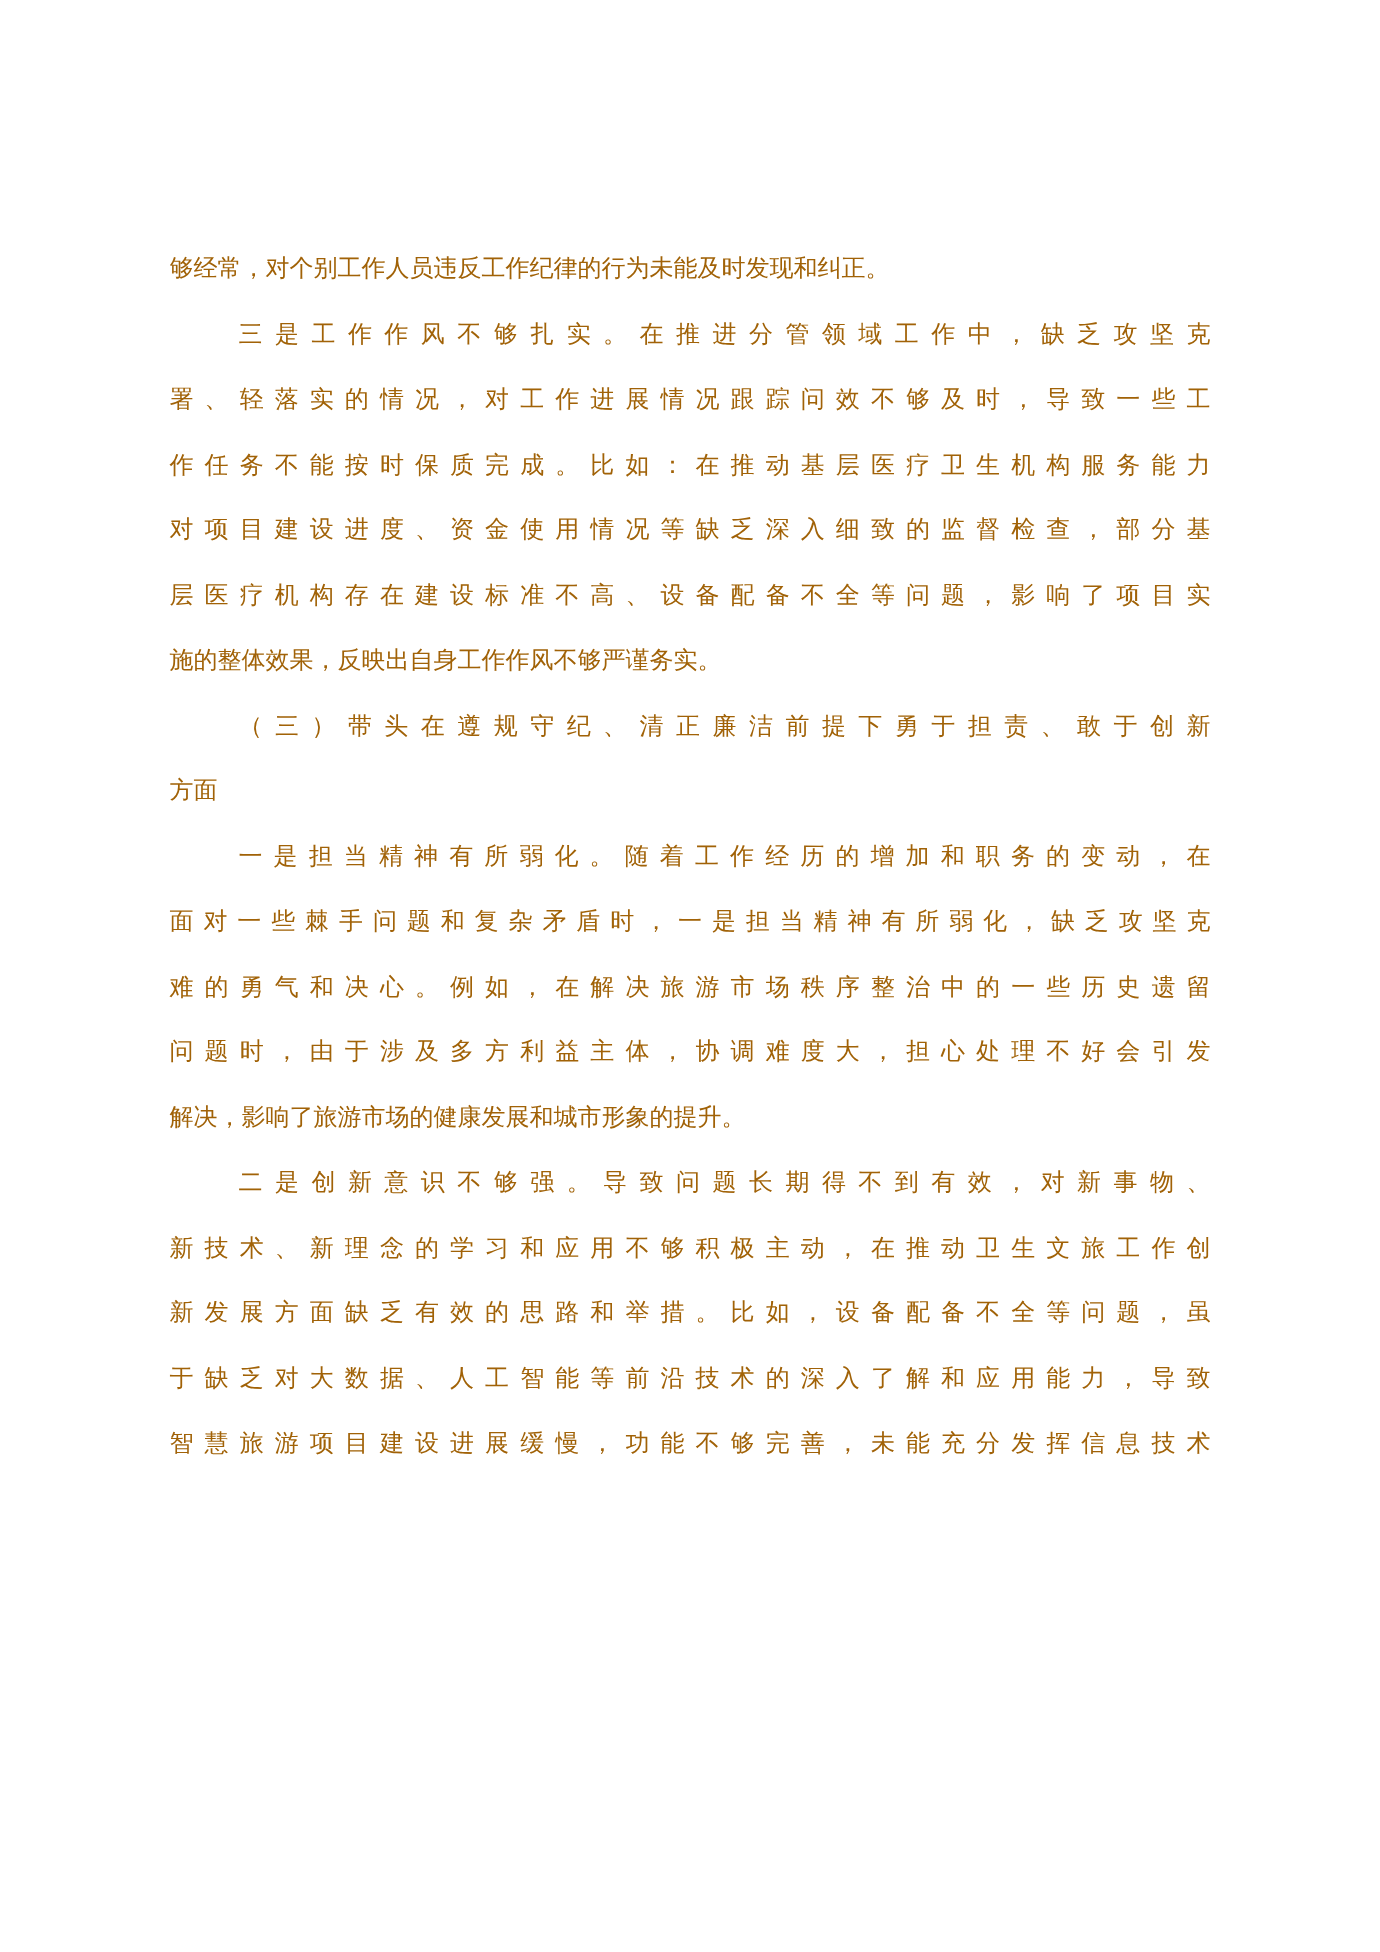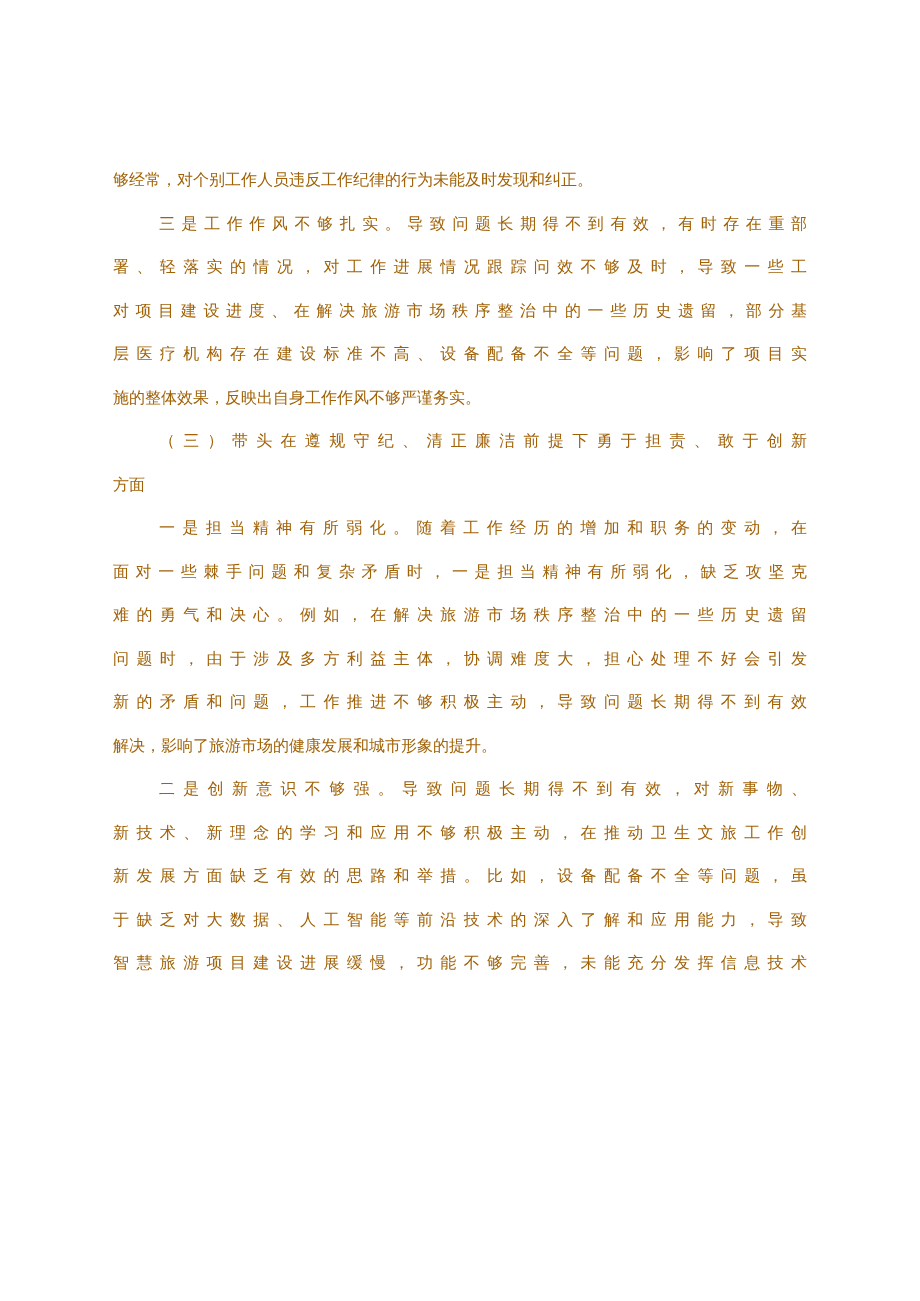--- a/index.html
+++ b/index.html
@@ -47,32 +47,32 @@
     
     font-weight: normal;
   }
 </style>
 </head>
 <body>
 
 <div class="page">
   <div class="text-block">
       <div class="line">够经常，对个别工作人员违反工作纪律的行为未能及时发现和纠正。</div>
-      <div class="line indent justify">三是工作作风不够扎实。导致问题长期得不到有效，有时存在重部</div>
+      <div class="line indent justify">三是工作作风不够扎实。在推进分管领域工作中，缺乏攻坚克</div>
       <div class="line justify">署、轻落实的情况，对工作进展情况跟踪问效不够及时，导致一些工</div>
-      <div class="line justify">对项目建设进度、在解决旅游市场秩序整治中的一些历史遗留，部分基</div>
+      <div class="line justify">作任务不能按时保质完成。比如：在推动基层医疗卫生机构服务能力</div>
+      <div class="line justify">对项目建设进度、资金使用情况等缺乏深入细致的监督检查，部分基</div>
       <div class="line justify">层医疗机构存在建设标准不高、设备配备不全等问题，影响了项目实</div>
       <div class="line">施的整体效果，反映出自身工作作风不够严谨务实。</div>
       <div class="line heading indent justify">（三）带头在遵规守纪、清正廉洁前提下勇于担责、敢于创新</div>
       <div class="line heading">方面</div>
       <div class="line indent justify">一是担当精神有所弱化。随着工作经历的增加和职务的变动，在</div>
       <div class="line justify">面对一些棘手问题和复杂矛盾时，一是担当精神有所弱化，缺乏攻坚克</div>
       <div class="line justify">难的勇气和决心。例如，在解决旅游市场秩序整治中的一些历史遗留</div>
       <div class="line justify">问题时，由于涉及多方利益主体，协调难度大，担心处理不好会引发</div>
-      <div class="line justify">新的矛盾和问题，工作推进不够积极主动，导致问题长期得不到有效</div>
       <div class="line">解决，影响了旅游市场的健康发展和城市形象的提升。</div>
       <div class="line indent justify">二是创新意识不够强。导致问题长期得不到有效，对新事物、</div>
       <div class="line justify">新技术、新理念的学习和应用不够积极主动，在推动卫生文旅工作创</div>
       <div class="line justify">新发展方面缺乏有效的思路和举措。比如，设备配备不全等问题，虽</div>
       <div class="line justify">于缺乏对大数据、人工智能等前沿技术的深入了解和应用能力，导致</div>
       <div class="line justify">智慧旅游项目建设进展缓慢，功能不够完善，未能充分发挥信息技术</div>
     </div>
 </div>
 
 </body></html>

